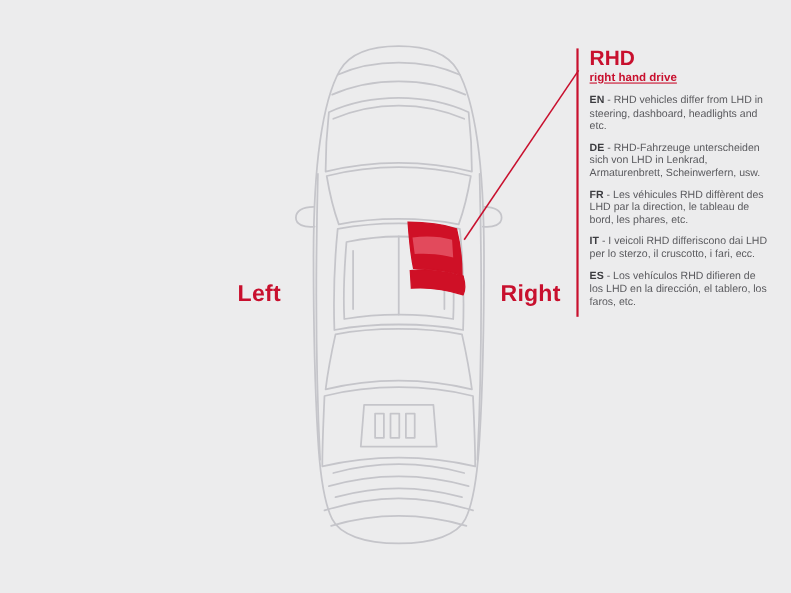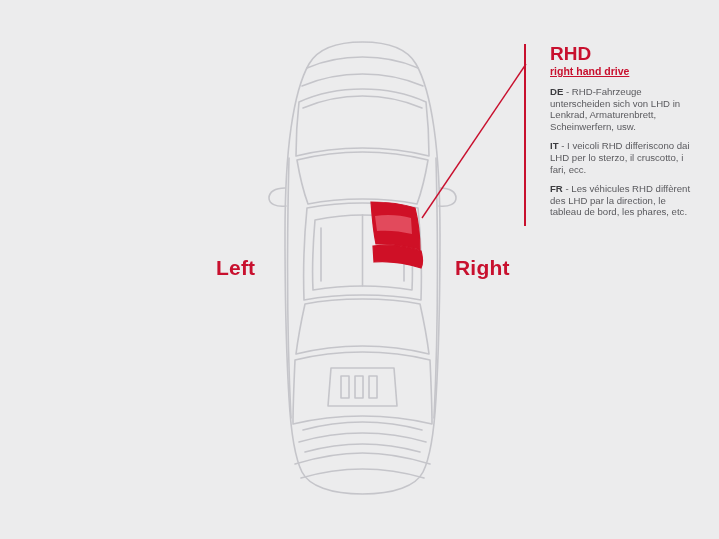--- a/index.html
+++ b/index.html
@@ -45,21 +45,21 @@
   }
   #car-svg { display: block; }
 
   
   #callout {
     position: absolute;
     left: 524px;
     top: 44px;
     width: 175px;
     border-left: 2px solid #c8102e;
-    padding-left: 24px;
+    padding-left: 10px;
     box-sizing: border-box;
   }
   #callout-title {
     color: #c8102e;
     font-weight: bold;
     font-size: 19px;
     line-height: 20px;
     margin-bottom: 1px;
   }
   #callout-subtitle {
@@ -196,23 +196,29 @@
 
   <svg id="leader-line" viewBox="0 0 150 190" xmlns="http://www.w3.org/2000/svg">
     <line x1="146" y1="24" x2="42" y2="178" stroke="#c8102e" stroke-width="1.4"></line>
   </svg>
 
   <div id="callout">
     <div id="callout-title">RHD</div>
     <div id="callout-subtitle">right hand drive</div>
 
     <div class="desc">
+      <b>EN</b><span> - RHD vehicles differ from LHD in steering, dashboard, headlights and etc.</span>
+    </div>
+    <div class="desc">
       <b>DE</b><span> - RHD-Fahrzeuge unterscheiden sich von LHD in Lenkrad, Armaturenbrett, Scheinwerfern, usw.</span>
     </div>
     <div class="desc">
+      <b>FR</b><span> - Les véhicules RHD diffèrent des LHD par la direction, le tableau de bord, les phares, etc.</span>
+    </div>
+    <div class="desc">
       <b>IT</b><span> - I veicoli RHD differiscono dai LHD per lo sterzo, il cruscotto, i fari, ecc.</span>
     </div>
     <div class="desc">
-      <b>FR</b><span> - Les véhicules RHD diffèrent des LHD par la direction, le tableau de bord, les phares, etc.</span>
+      <b>ES</b><span> - Los vehículos RHD difieren de los LHD en la dirección, el tablero, los faros, etc.</span>
     </div>
   </div>
 
 </div>
 
 </body></html>

